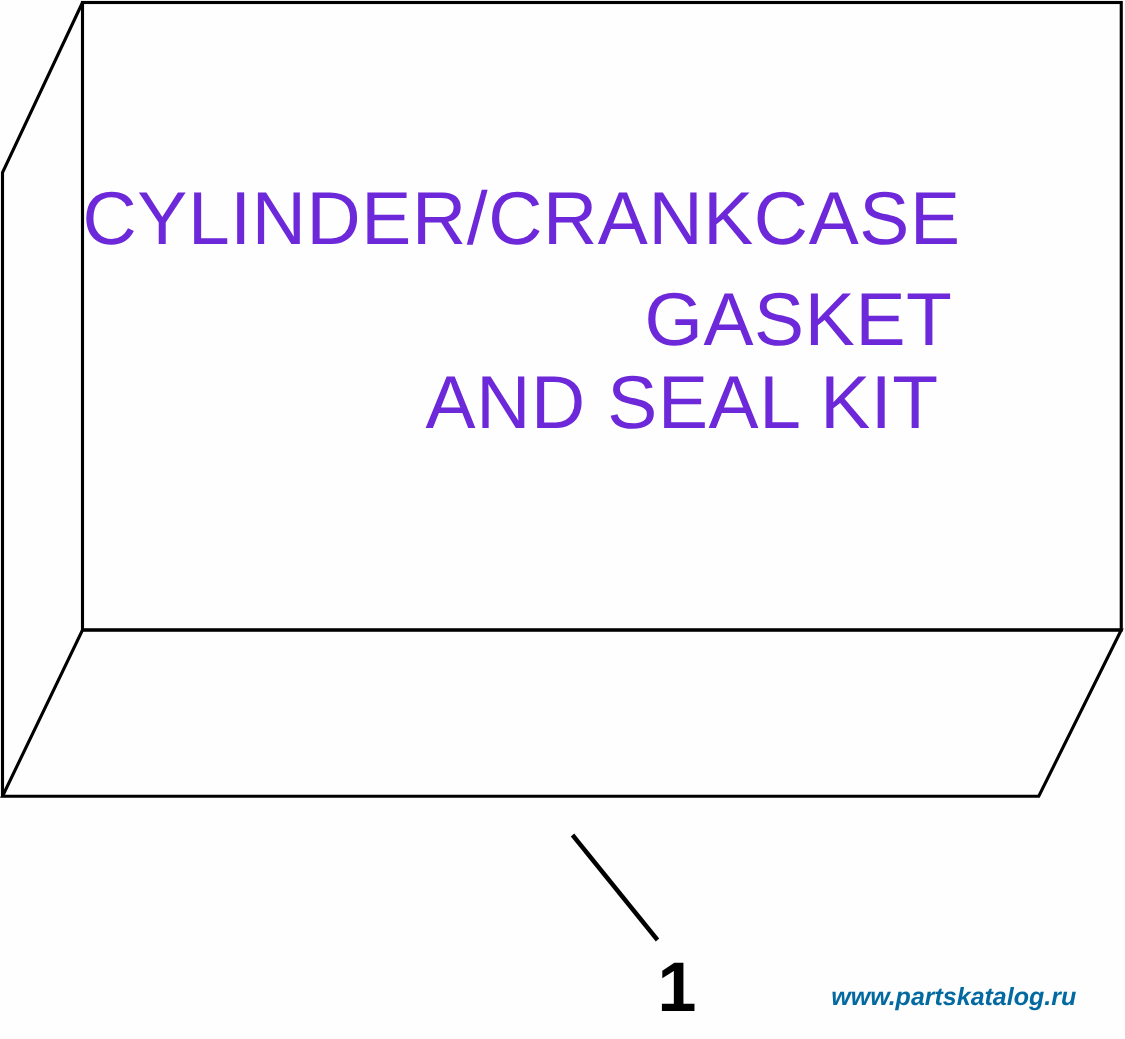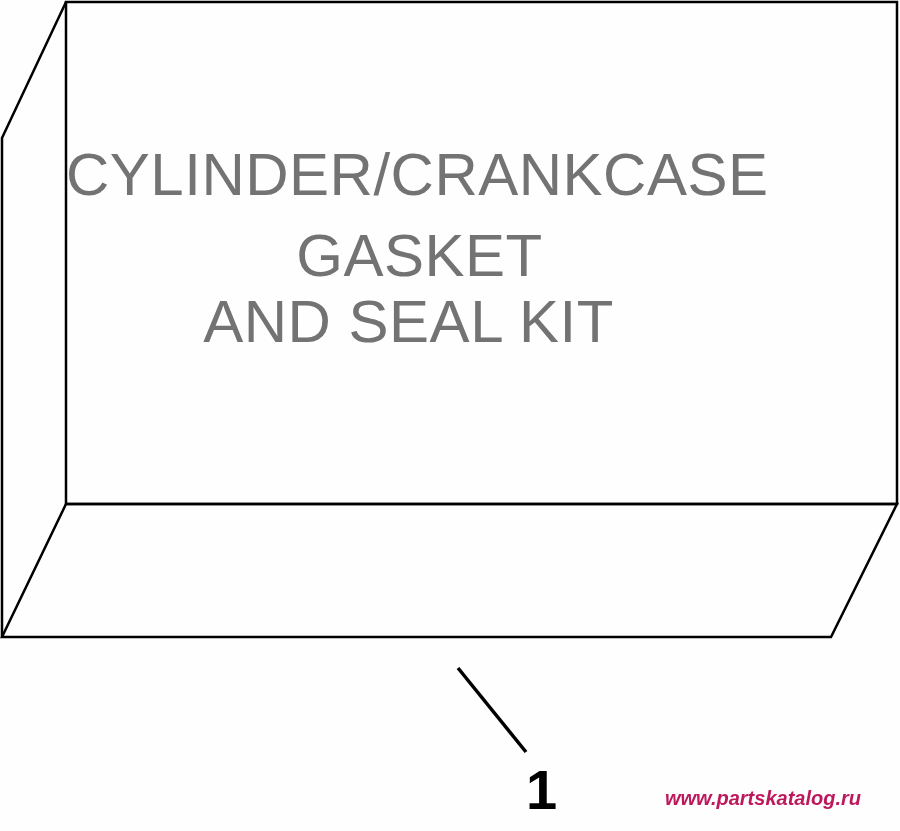--- a/index.html
+++ b/index.html
@@ -1,35 +1,35 @@
 <!DOCTYPE html>
 <html><head>
   <meta charset="utf-8">
   <style>
     html, body { margin: 0; padding: 0; background: #fdfefd; }
     body { width: 900px; height: 831px; position: relative; overflow: hidden; }
     .stage { position: absolute; left: 0; top: 0; width: 900px; height: 831px; }
     svg.drawing { position: absolute; left: 0; top: 0; }
     .label-line {
-      position: absolute; left: 66px; width: 685px; text-align: center;
-      font-family: "Liberation Sans", sans-serif; font-size: 60px; color: #737373;
+      position: absolute; left: 66px; width: 685px; text-align: right;
+      font-family: "Liberation Sans", sans-serif; font-size: 60px; color: #6d28d9;
       line-height: 1; letter-spacing: 0.5px; white-space: nowrap;
     }
     .l1 { top: 145px; }
     .l2 { top: 226px; left: 66px; padding-left: 11px; }
     .l3 { top: 292px; left: 66px; }
     .callout {
       position: absolute; left: 526px; top: 762px;
       font-family: "Liberation Sans", sans-serif; font-weight: bold; font-size: 56px;
       color: #000; line-height: 1;
     }
     .watermark {
       position: absolute; left: 665px; top: 788px;
       font-family: "Liberation Sans", sans-serif; font-weight: bold; font-style: italic;
-      font-size: 20px; color: #be185d; line-height: 1; white-space: nowrap;
+      font-size: 20px; color: #0369a1; line-height: 1; white-space: nowrap;
     }
   </style>
 </head>
 <body>
 
 <div class="stage">
   <svg class="drawing" width="900" height="831" viewBox="0 0 900 831">
     <g fill="none" stroke="#000" stroke-width="2.5" stroke-linejoin="miter">
 
       <rect x="66" y="2" width="831" height="502"></rect>

